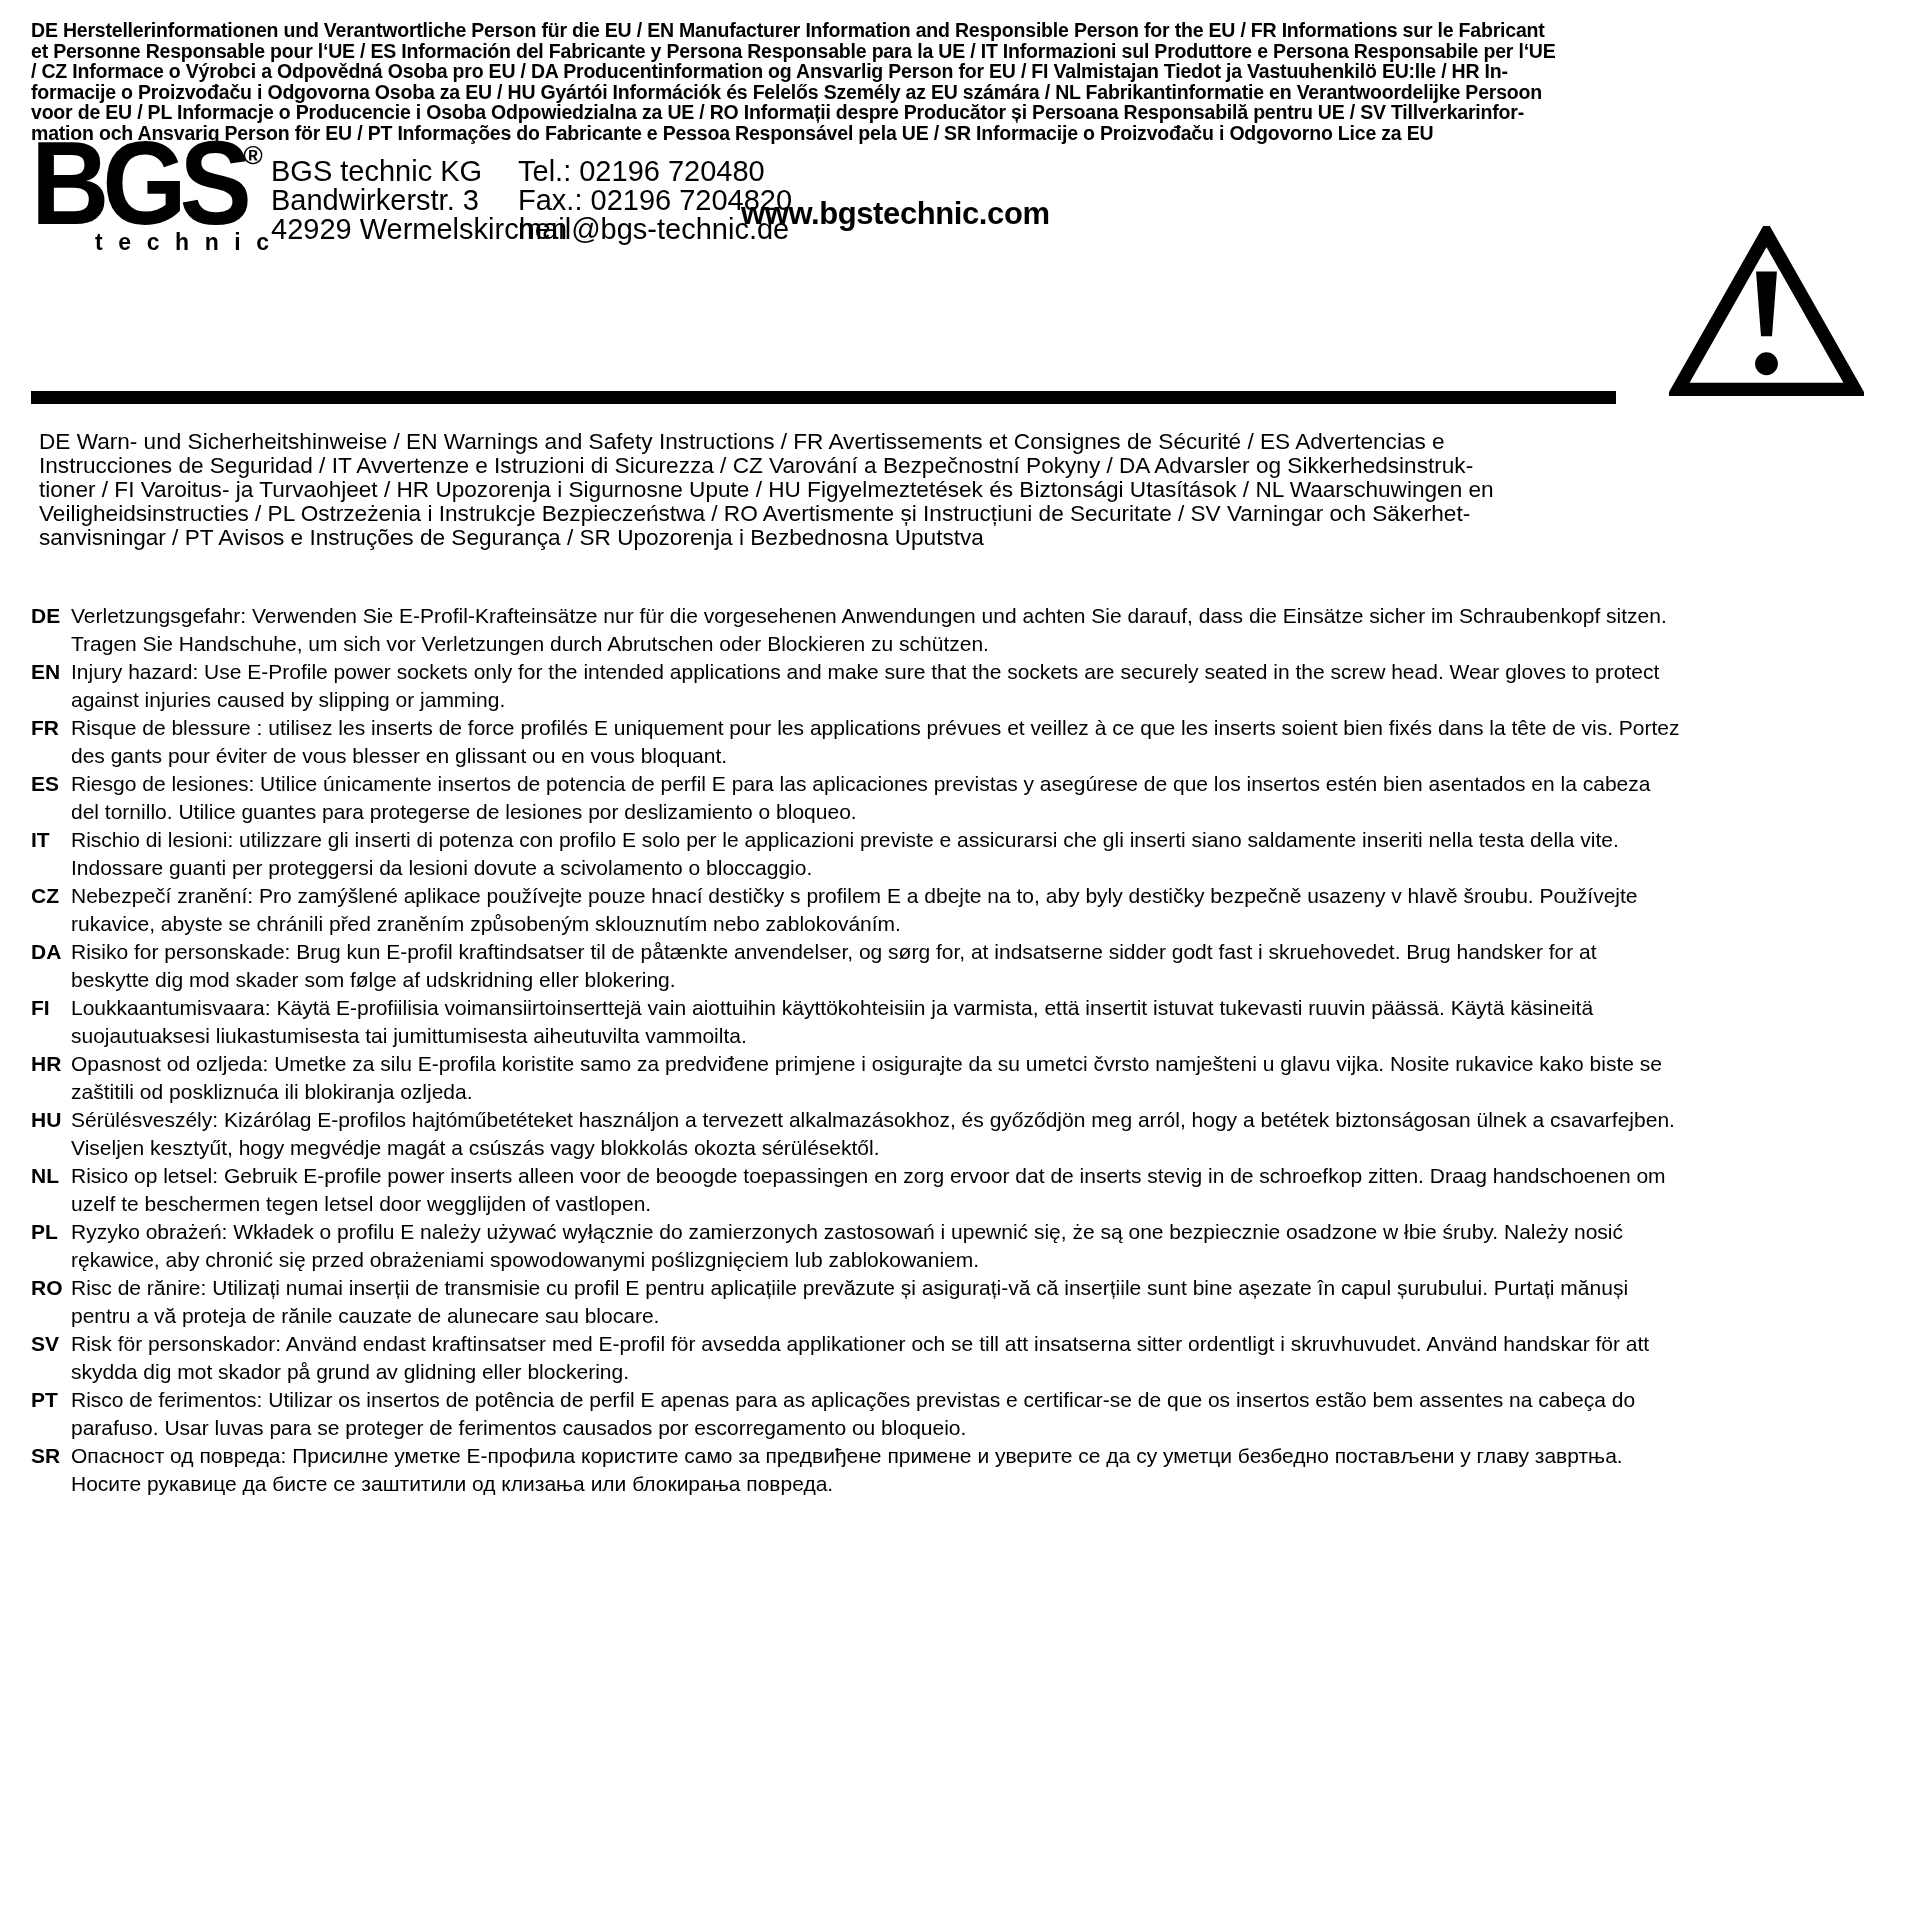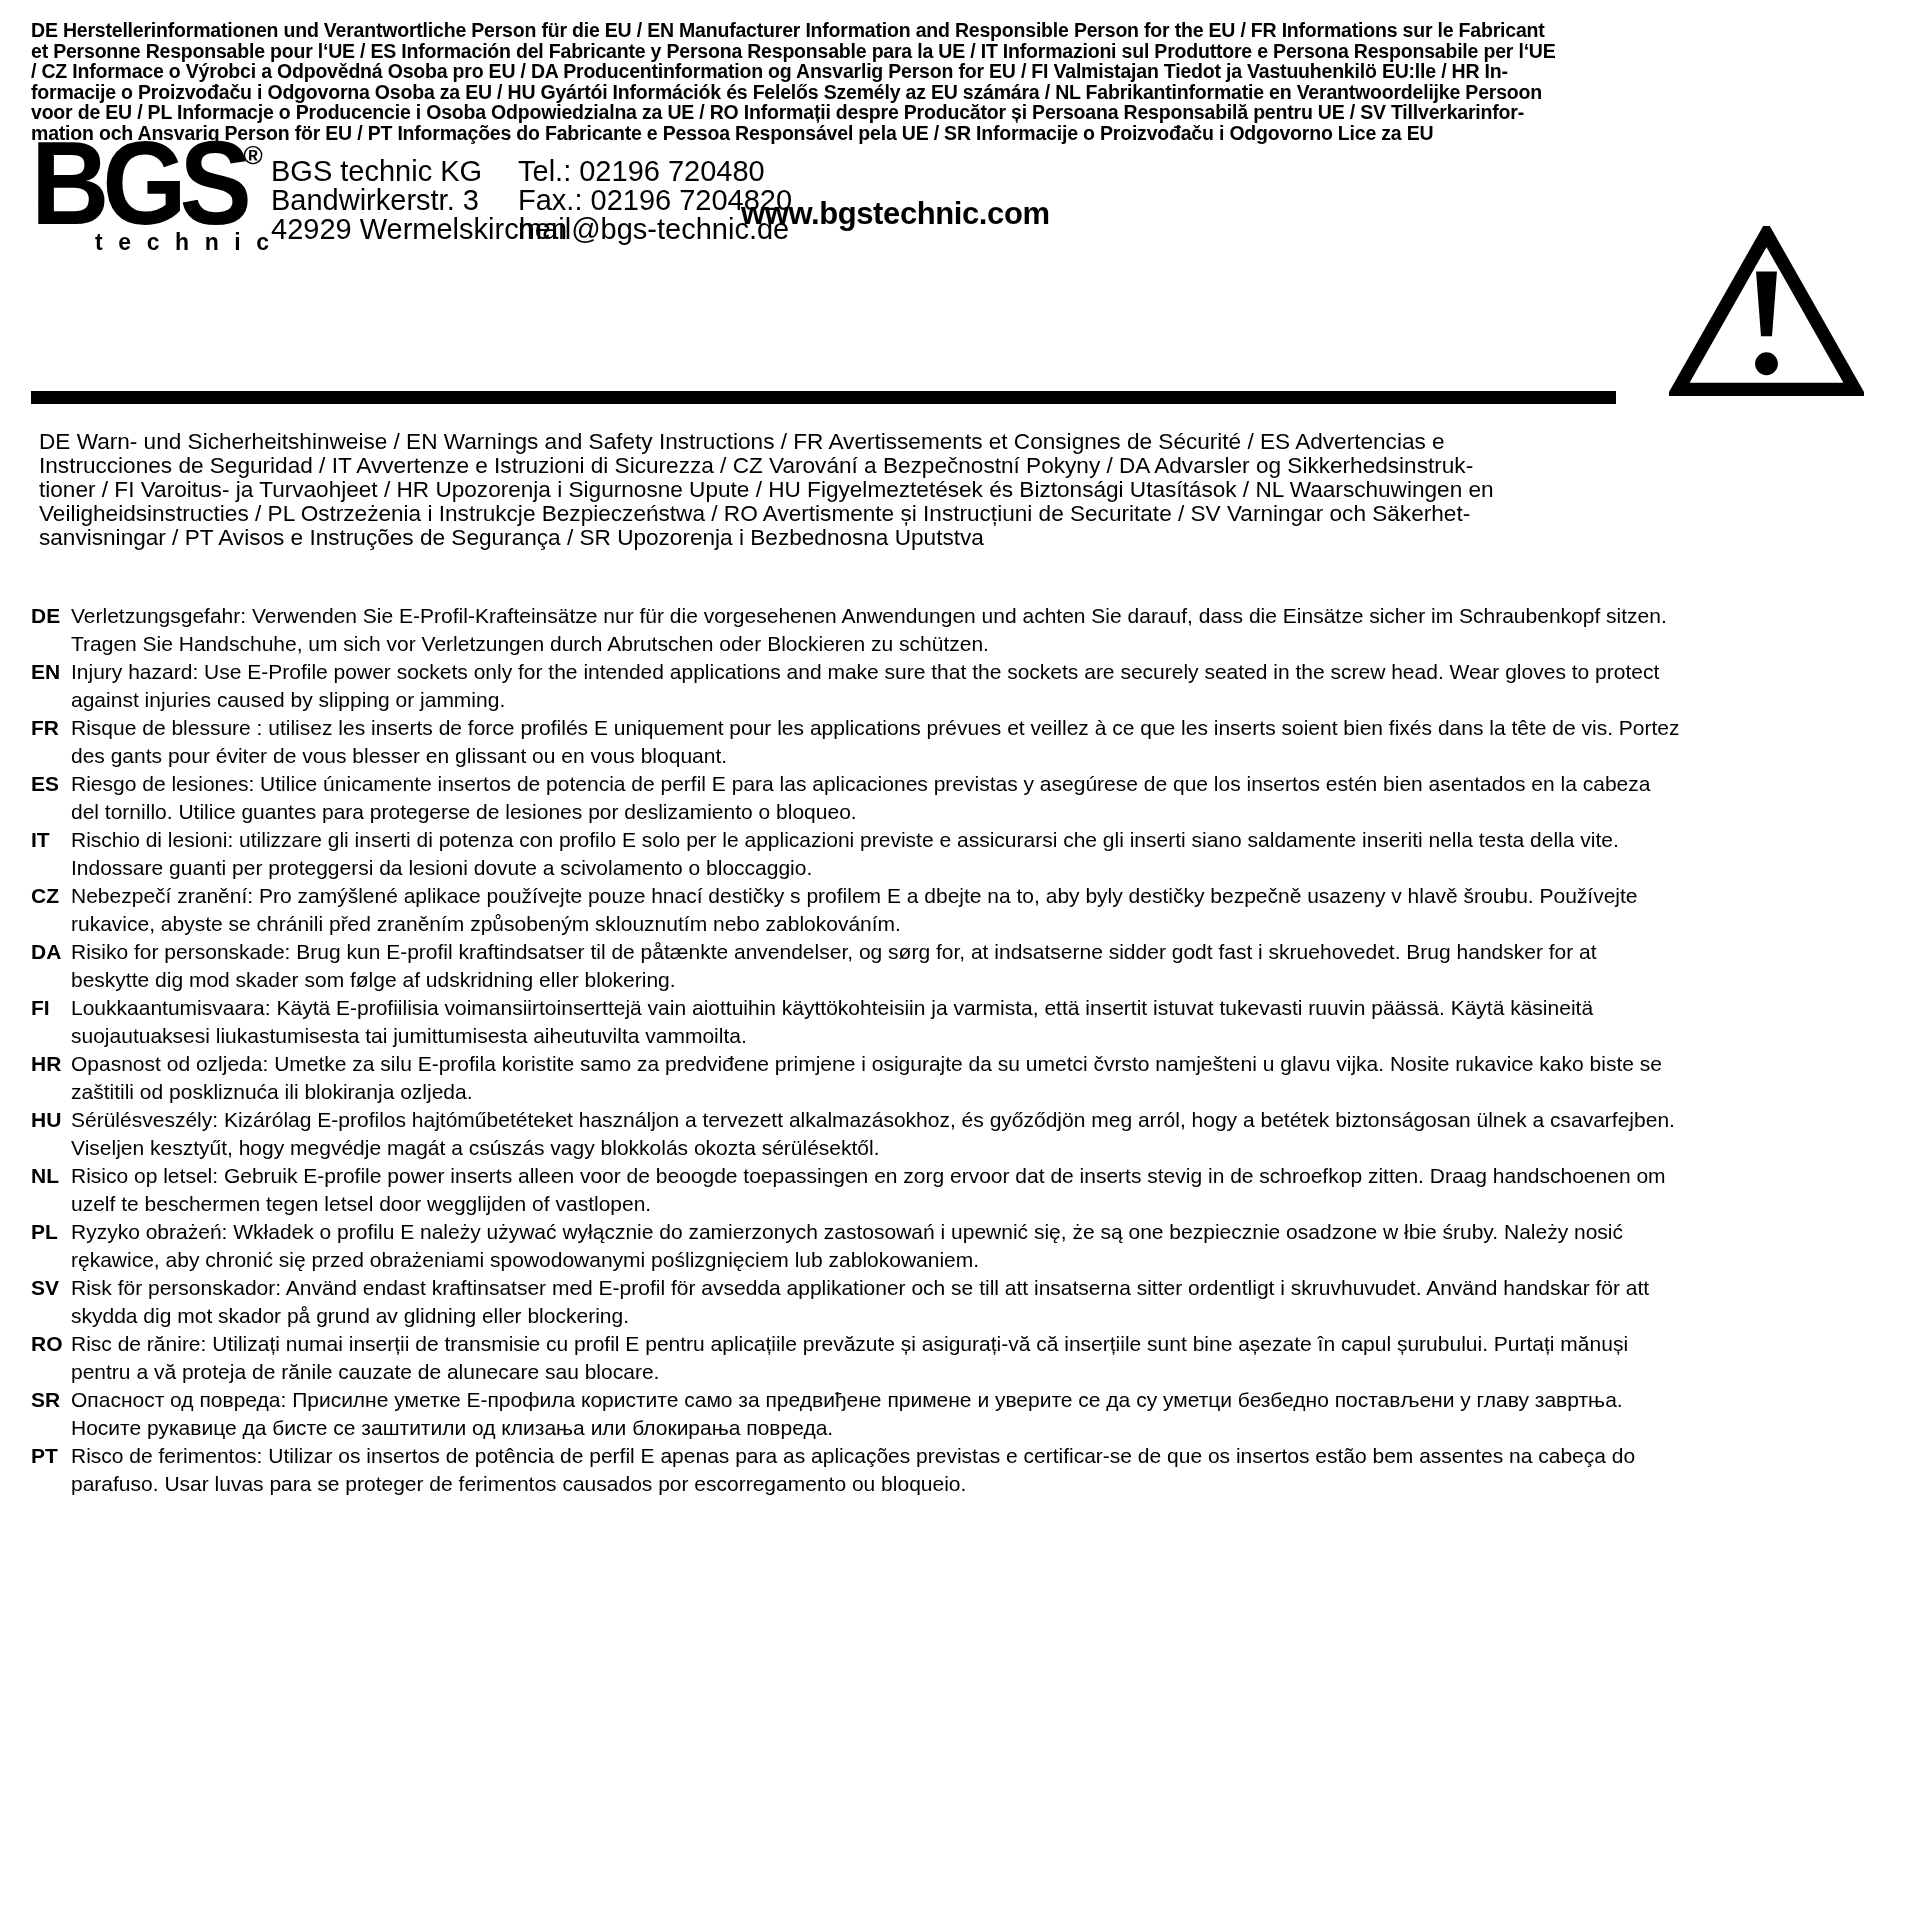--- a/index.html
+++ b/index.html
@@ -175,38 +175,38 @@
 uzelf te beschermen tegen letsel door wegglijden of vastlopen.</span>
   </div>
 
   <div class="item">
     <span class="code">PL</span>
     <span class="txt">Ryzyko obrażeń: Wkładek o profilu E należy używać wyłącznie do zamierzonych zastosowań i upewnić się, że są one bezpiecznie osadzone w łbie śruby. Należy nosić
 rękawice, aby chronić się przed obrażeniami spowodowanymi poślizgnięciem lub zablokowaniem.</span>
   </div>
 
   <div class="item">
+    <span class="code">RO</span>
+    <span class="txt">Risc de rănire: Utilizați numai inserții de transmisie cu profil E pentru aplicațiile prevăzute și asigurați-vă că inserțiile sunt bine așezate în capul șurubului. Purtați mănuși
+pentru a vă proteja de rănile cauzate de alunecare sau blocare.</span>
+  </div>
+
+  <div class="item">
     <span class="code">SV</span>
     <span class="txt">Risk för personskador: Använd endast kraftinsatser med E-profil för avsedda applikationer och se till att insatserna sitter ordentligt i skruvhuvudet. Använd handskar för att
 skydda dig mot skador på grund av glidning eller blockering.</span>
   </div>
 
   <div class="item">
-    <span class="code">RO</span>
-    <span class="txt">Risc de rănire: Utilizați numai inserții de transmisie cu profil E pentru aplicațiile prevăzute și asigurați-vă că inserțiile sunt bine așezate în capul șurubului. Purtați mănuși
-pentru a vă proteja de rănile cauzate de alunecare sau blocare.</span>
+    <span class="code">PT</span>
+    <span class="txt">Risco de ferimentos: Utilizar os insertos de potência de perfil E apenas para as aplicações previstas e certificar-se de que os insertos estão bem assentes na cabeça do
+parafuso. Usar luvas para se proteger de ferimentos causados por escorregamento ou bloqueio.</span>
   </div>
 
   <div class="item">
     <span class="code">SR</span>
     <span class="txt">Опасност од повреда: Присилне уметке Е-профила користите само за предвиђене примене и уверите се да су уметци безбедно постављени у главу завртња.
 Носите рукавице да бисте се заштитили од клизања или блокирања повреда.</span>
   </div>
-
-  <div class="item">
-    <span class="code">PT</span>
-    <span class="txt">Risco de ferimentos: Utilizar os insertos de potência de perfil E apenas para as aplicações previstas e certificar-se de que os insertos estão bem assentes na cabeça do
-parafuso. Usar luvas para se proteger de ferimentos causados por escorregamento ou bloqueio.</span>
-  </div>
 </div>
 
 </div>
 
 
 </body></html>

